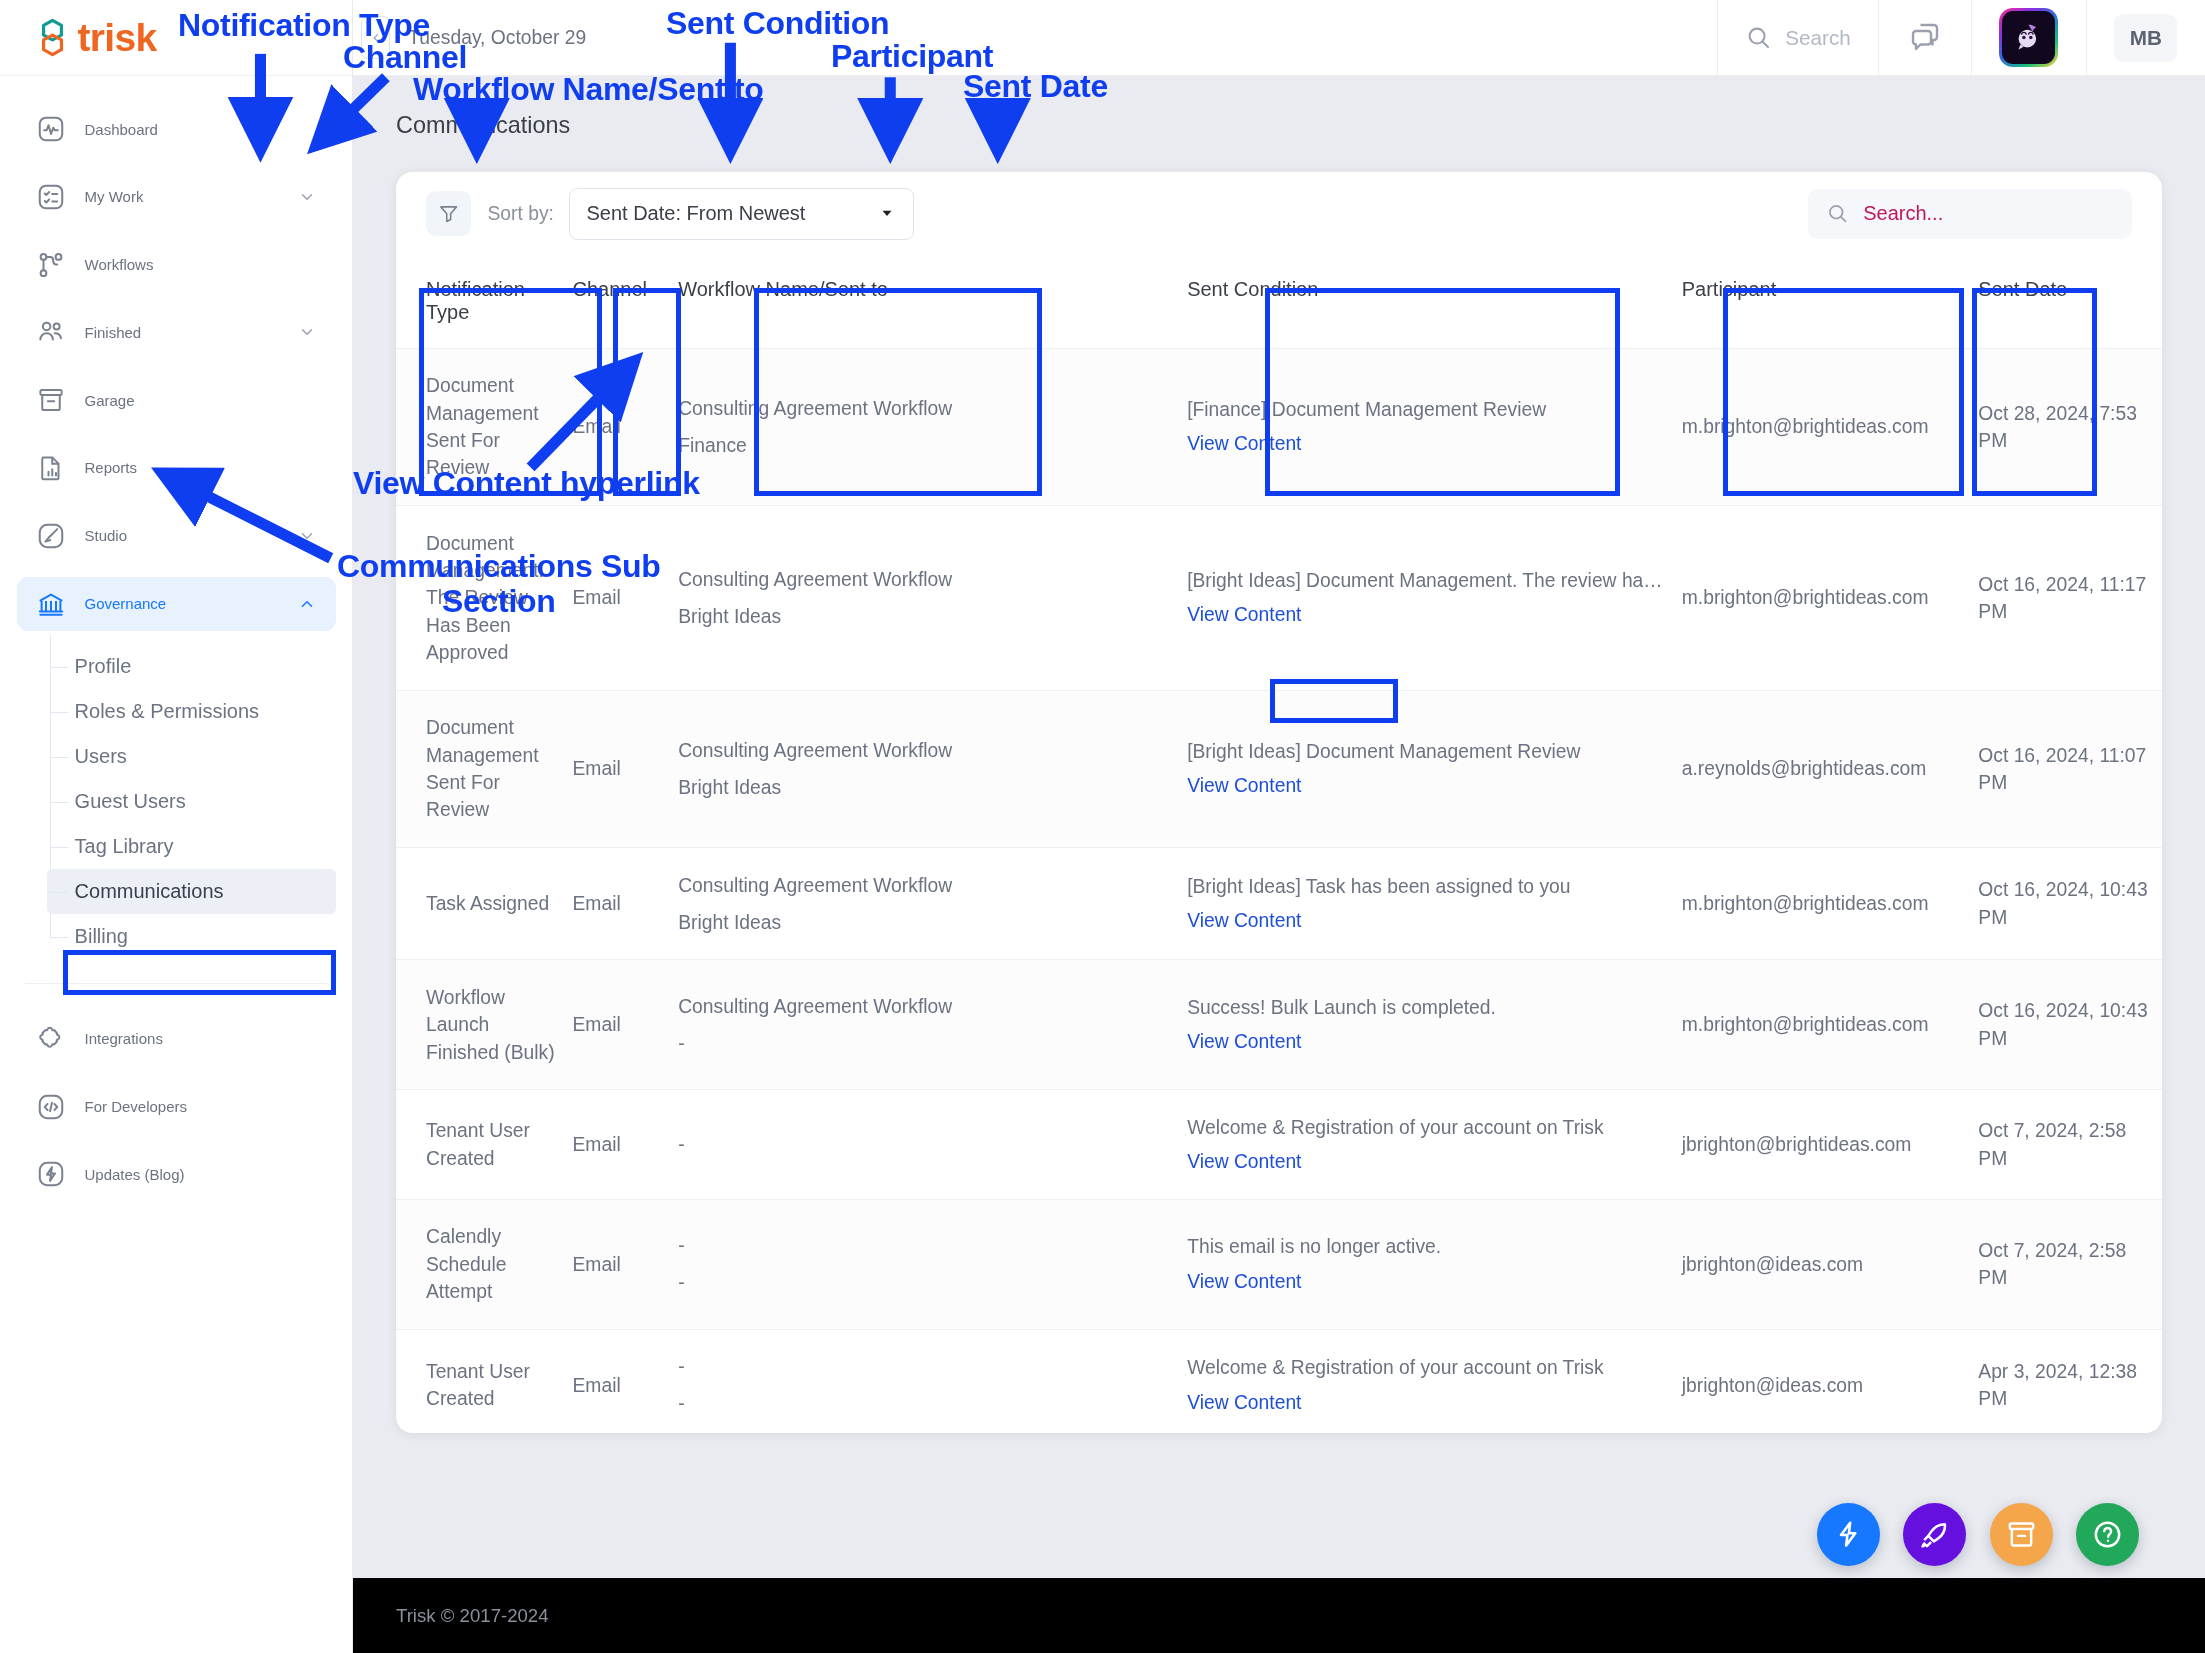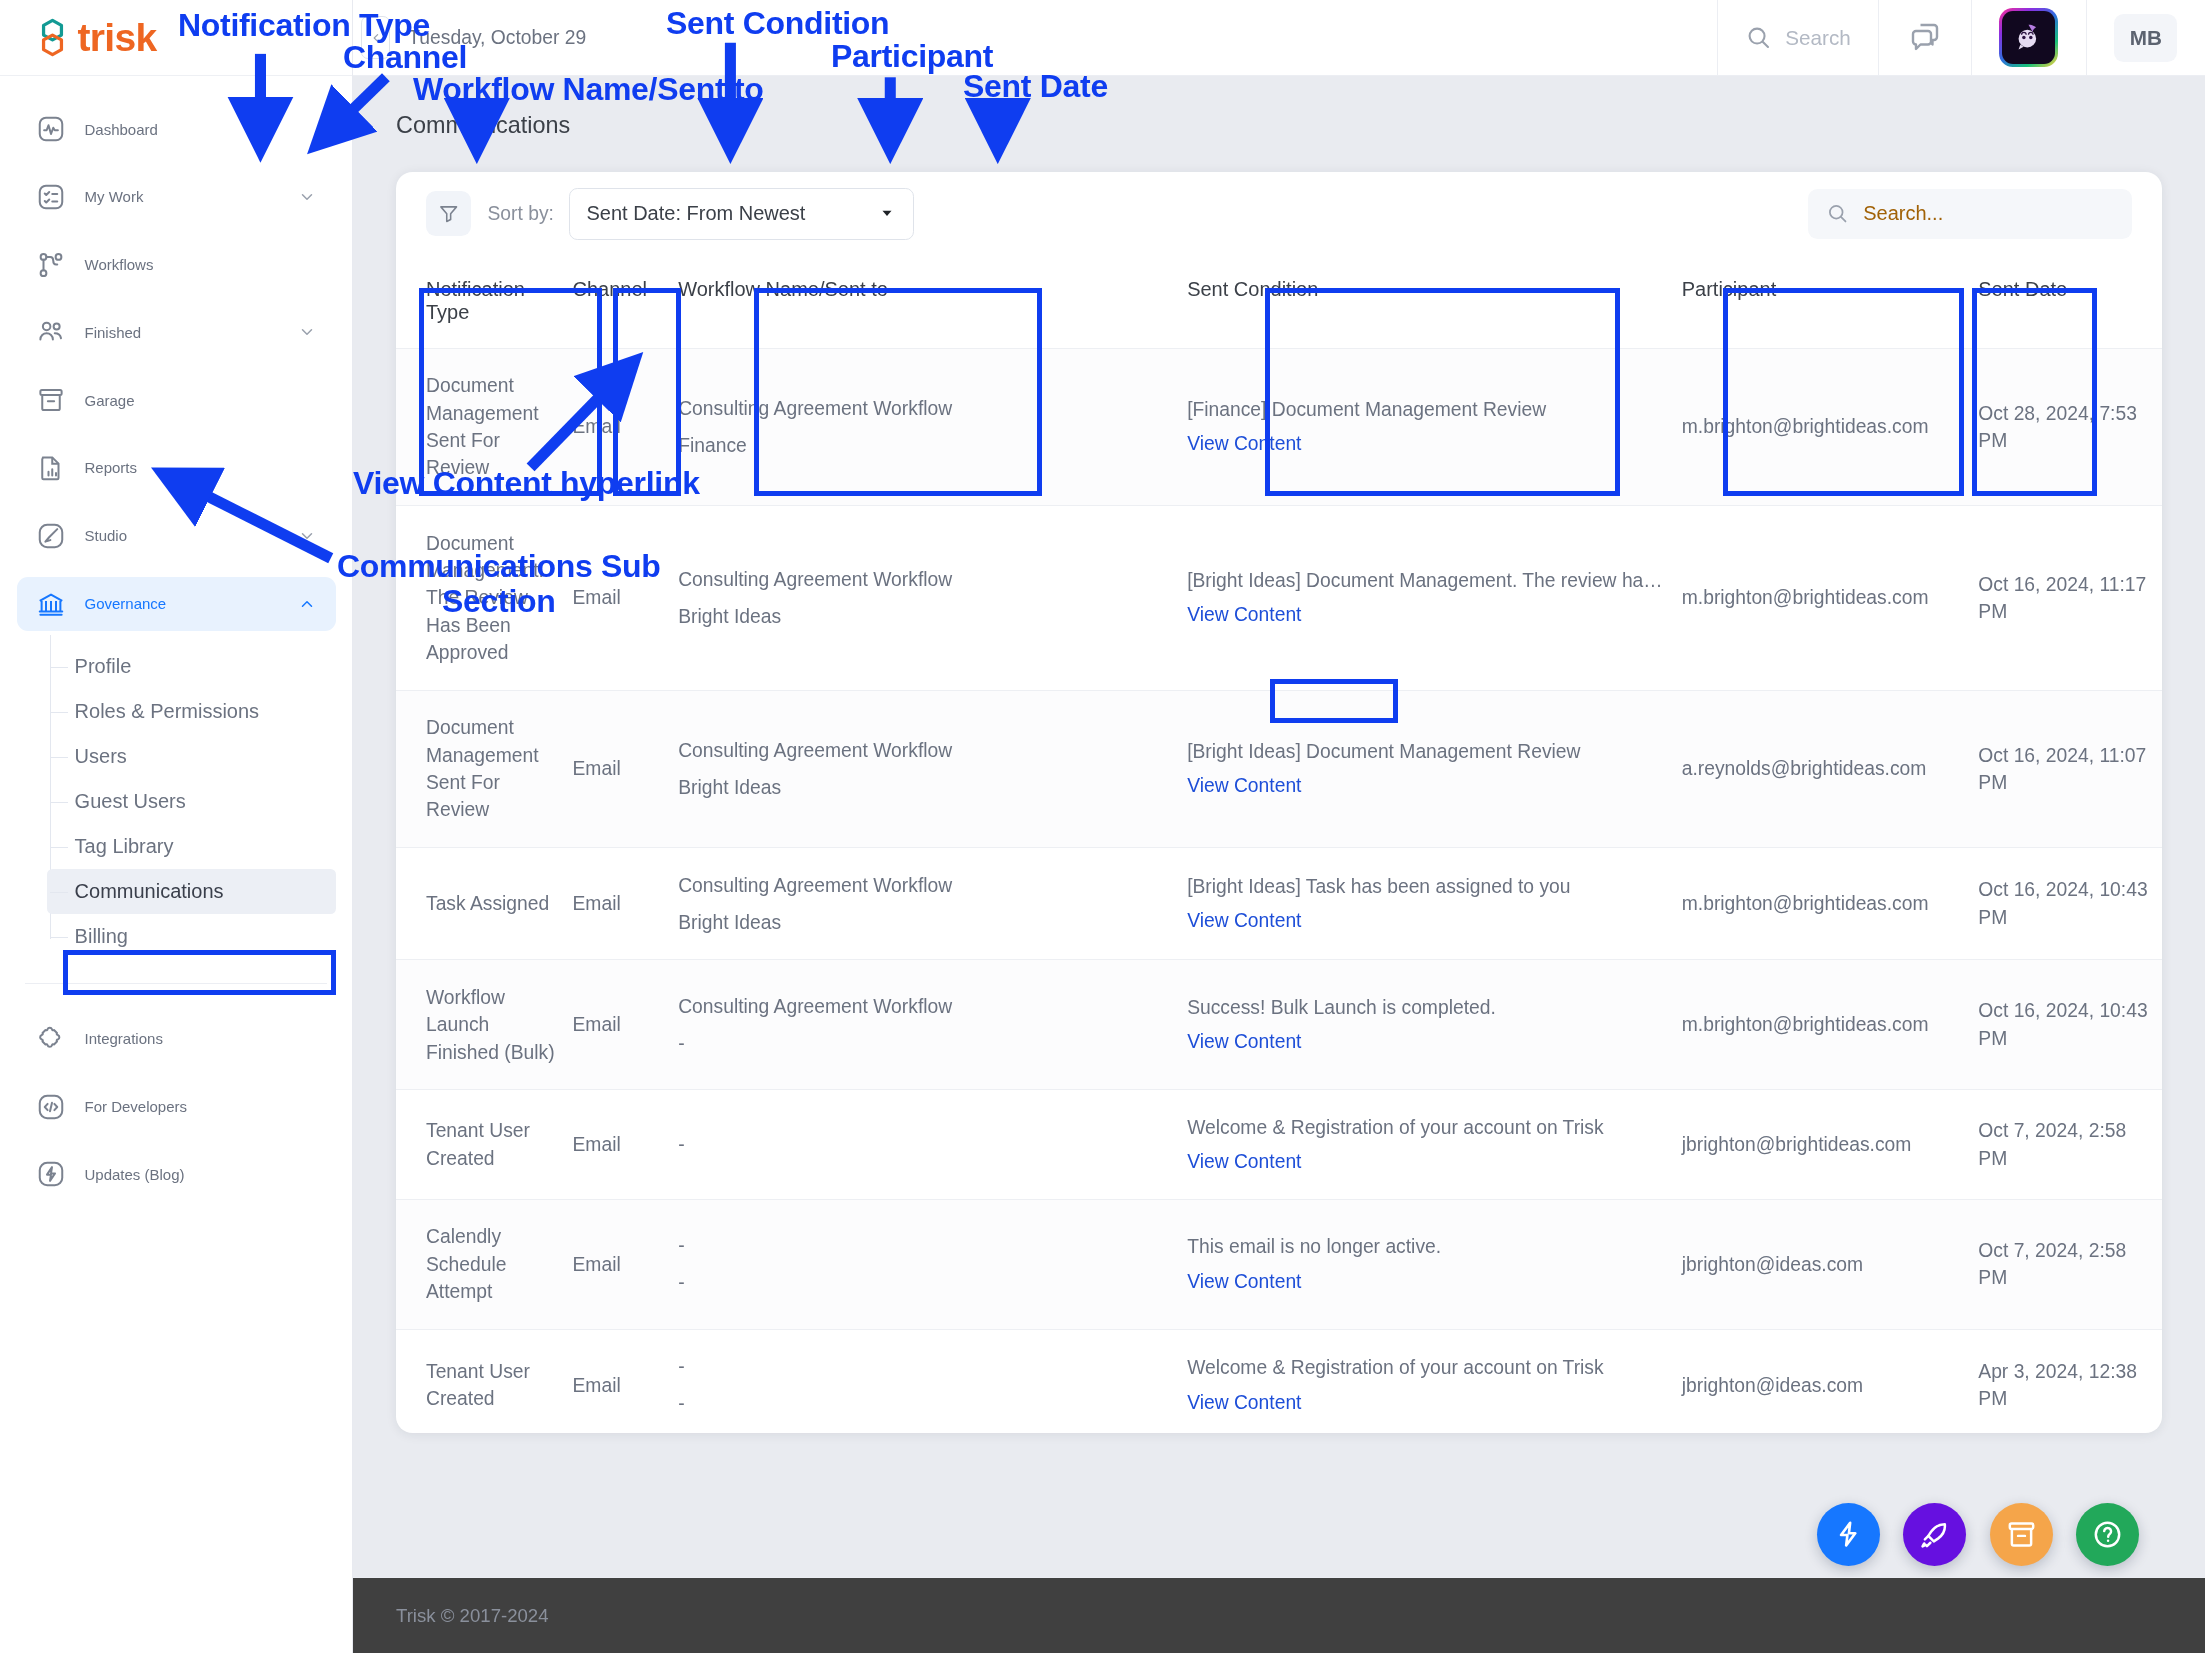--- a/index.html
+++ b/index.html
@@ -111,21 +111,21 @@
   .sort-select {
     width: 345px; height: 52px; border: 1.4px solid #dfe3ea; border-radius: 8.3px;
     display: flex; align-items: center; padding: 0 16.5px; cursor: pointer; background: #fff;
   }
   .sort-select .val { font-size: 20px; color: #3b4048; flex: 1; }
   .toolbar-spacer { flex: 1; }
   .tbl-search {
     width: 324px; height: 50px; background: #f5f7fa; border-radius: 9.6px;
     display: flex; align-items: center; padding: 0 18px; gap: 13.8px; cursor: text;
   }
-  .tbl-search .ph { font-size: 20px; color: #a16207; }
+  .tbl-search .ph { font-size: 20px; color: #be185d; }
 
   table { width: 100%; border-collapse: collapse; table-layout: fixed; }
   th {
     text-align: left; font-size: 20px; font-weight: 400; color: #3b4048;
     padding: 23.4px 13.8px 23.4px 0; vertical-align: top;
   }
   thead tr { border-bottom: 1.4px solid #edeff3; }
   td {
     font-size: 19.3px; color: #6b7280; padding: 23.4px 13.8px 23.4px 0;
     vertical-align: middle; line-height: 1.42;
@@ -136,21 +136,21 @@
   .c2 { width: 103px; }
   .c3 { width: 496px; }
   .c4 { width: 482px; }
   .c5 { width: 289px; }
   .c6 { width: 179px; }
   .link { color: #1d4ed8; display: block; margin-top: 6.9px; cursor: pointer; }
   .ell { white-space: nowrap; overflow: hidden; text-overflow: ellipsis; }
   .tbl-wrap { flex: 1; overflow: hidden; }
 
   .footer { position: absolute; left: 353px; bottom: 0; right: 0; height: 77px;
-    background: #404040; display: flex; align-items: center; padding-left: 43px;
+    background: #000000; display: flex; align-items: center; padding-left: 43px;
     border-top: 1.4px solid #eceef3; }
   .footer .txt { font-size: 18.6px; color: #8a909c; }
 
   .fabs { position: absolute; right: 66px; bottom: 88px; display: flex; gap: 23.4px; }
   .fab { width: 63px; height: 63px; border-radius: 50%; display: flex;
     align-items: center; justify-content: center; cursor: pointer;
     box-shadow: 0 4.1px 12.4px rgba(20,30,60,.22); }
 
   
   .ann { position: absolute; color: #0f3df0; font-weight: 700; font-family: "Liberation Sans", sans-serif; }

